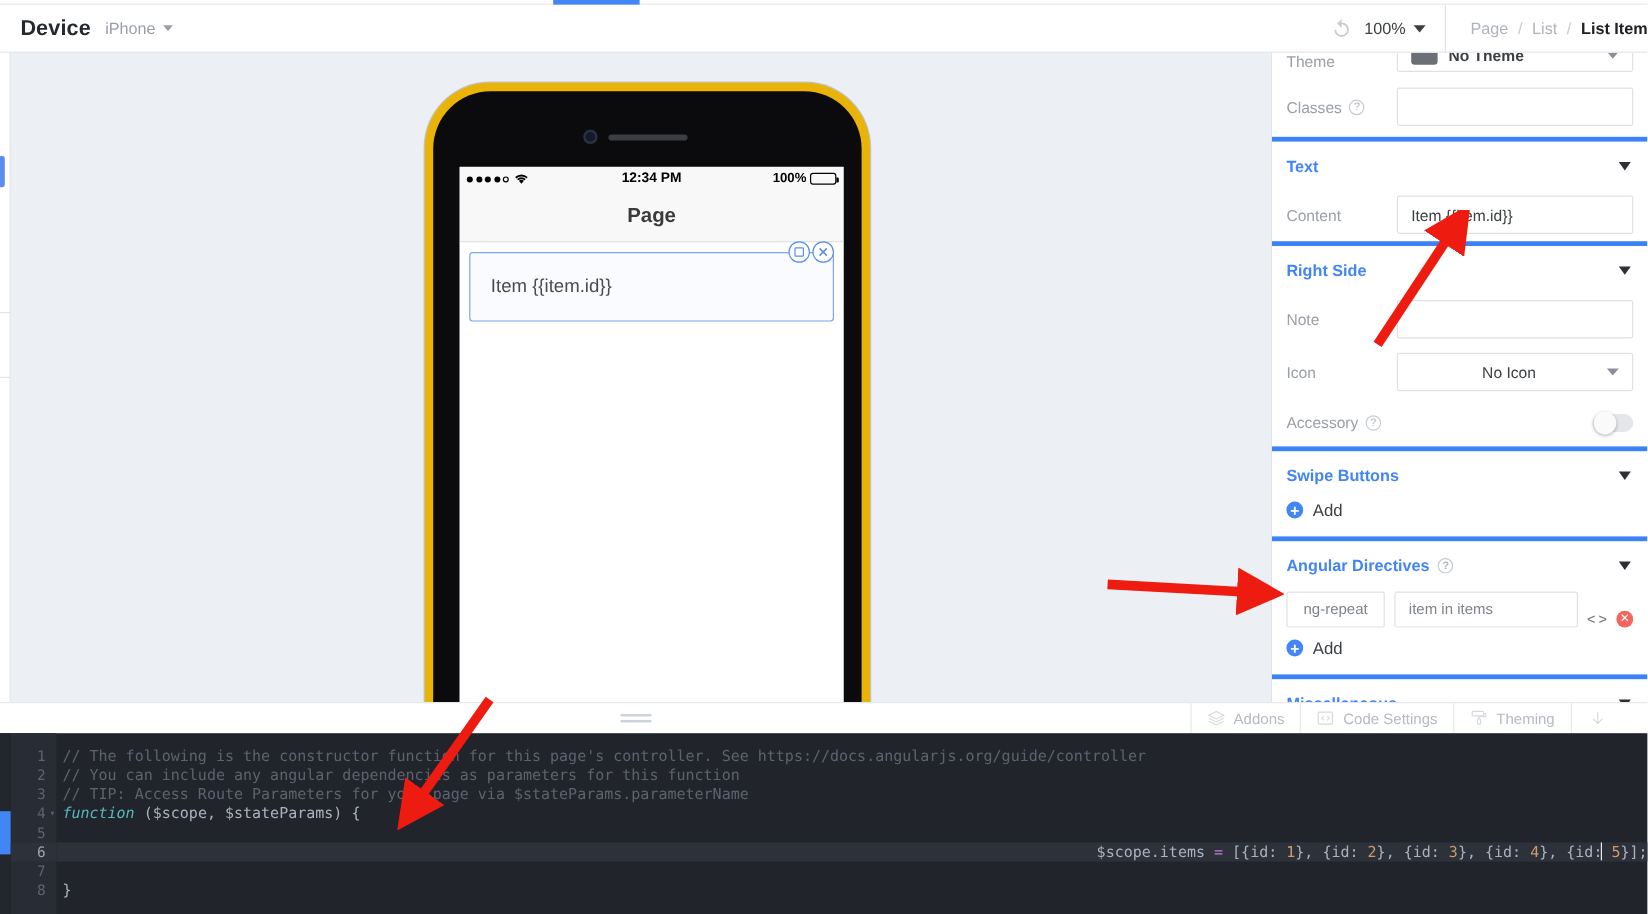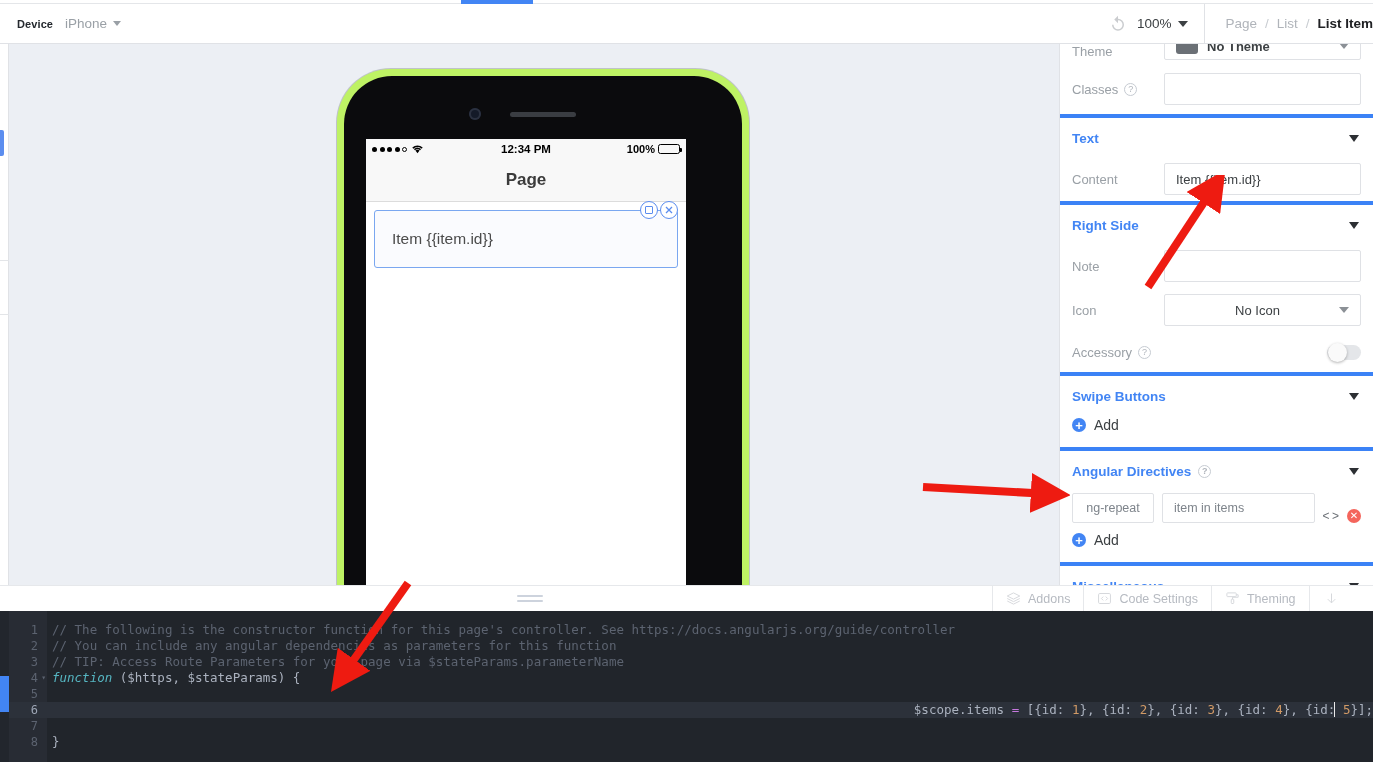--- a/index.html
+++ b/index.html
@@ -19,21 +19,21 @@
     position: absolute; left:0; top:3px; width:1373px; height:1px; background:#e4e6e9;
   }
 
   
   .topbar {
     position: absolute; left:0; top:4px; width:1373px; height:40px;
     background:#fff; border-bottom:1px solid #e0e2e6;
     display:flex; align-items:center;
   }
   .tb-left { display:flex; align-items:center; padding-left:17px; height:100%; }
-  .device-label { font-size:11px; color:#24292e; font-weight:bold; letter-spacing:.1px; }
+  .device-label { font-size:18px; color:#24292e; font-weight:bold; letter-spacing:.1px; }
   .device-value { font-size:13.5px; color:#9aa0a6; margin-left:12px; }
   .caret-down {
     display:inline-block; width:0;height:0;margin-left:6px;
     border-left:4.5px solid transparent;border-right:4.5px solid transparent;
     border-top:5px solid #9aa0a6; vertical-align:middle;
   }
   .tb-spacer { flex:1 1 auto; }
   .rotate-icon { width:18px;height:18px;opacity:.45;margin-right:10px; }
   .zoom-wrap { display:flex;align-items:center; padding-right:16px; }
   .zoom-val { font-size:13.5px;color:#3c4043; }
@@ -55,22 +55,22 @@
   .rail-line { position:absolute;left:0;width:9px;height:1px;background:#e3e5e8; }
 
   
   .canvas {
     position:absolute;left:9px;top:44px;width:1050px;height:541px;
     background:#eceff4; overflow:hidden;
   }
 
   
   .phone {
-    position:absolute; left:328px; top:25px; width:412px; height:600px;
-    background:#bef264; border-radius:54px;
+    position:absolute; left:345px; top:25px; width:371px; height:600px;
+    background:#eab308; border-radius:54px;
     box-shadow: 0 0 0 1px #bfc3c9;
   }
   .phone-inner {
     position:absolute; left:7px; top:7px; right:7px; bottom:7px;
     background:#0b0b0d; border-radius:48px;
   }
   .phone-speaker {
     position:absolute; left:50%; top:43px; transform:translateX(-50%);
     width:66px;height:5px;background:#3a3d42;border-radius:3px;
   }
@@ -466,21 +466,21 @@
       <div class="ln">5</div>
       <div class="ln active">6</div>
       <div class="ln">7</div>
       <div class="ln">8</div>
     </div>
     <div class="code-area">
       <div class="ed-gutter-pad"></div>
       <div class="cl"><span class="cm">// The following is the constructor function for this page's controller. See https://docs.angularjs.org/guide/controller</span></div>
       <div class="cl"><span class="cm">// You can include any angular dependencies as parameters for this function</span></div>
       <div class="cl"><span class="cm">// TIP: Access Route Parameters for your page via $stateParams.parameterName</span></div>
-      <div class="cl"><span class="kw">function</span><span class="pl"> ($https, $stateParams) {</span></div>
+      <div class="cl"><span class="kw">function</span><span class="pl"> ($scope, $stateParams) {</span></div>
       <div class="cl">&nbsp;</div>
       <div class="cl active"><span class="pl">    $scope.items </span><span class="op">=</span><span class="pl"> [{id: </span><span class="num">1</span><span class="pl">}, {id: </span><span class="num">2</span><span class="pl">}, {id: </span><span class="num">3</span><span class="pl">}, {id: </span><span class="num">4</span><span class="pl">}, {id:</span><span class="caret-txt"></span><span class="num"> 5</span><span class="pl">}];</span></div>
       <div class="cl">&nbsp;</div>
       <div class="cl"><span class="pl">}</span></div>
     </div>
   </div>
 
   <svg class="arrow" style="left:1140px;top:175px;width:90px;height:120px;" viewBox="0 0 90 120">
     <defs>
         <marker id="ah1" markerWidth="5" markerHeight="5" refX="2.4" refY="2.5" orient="auto">

